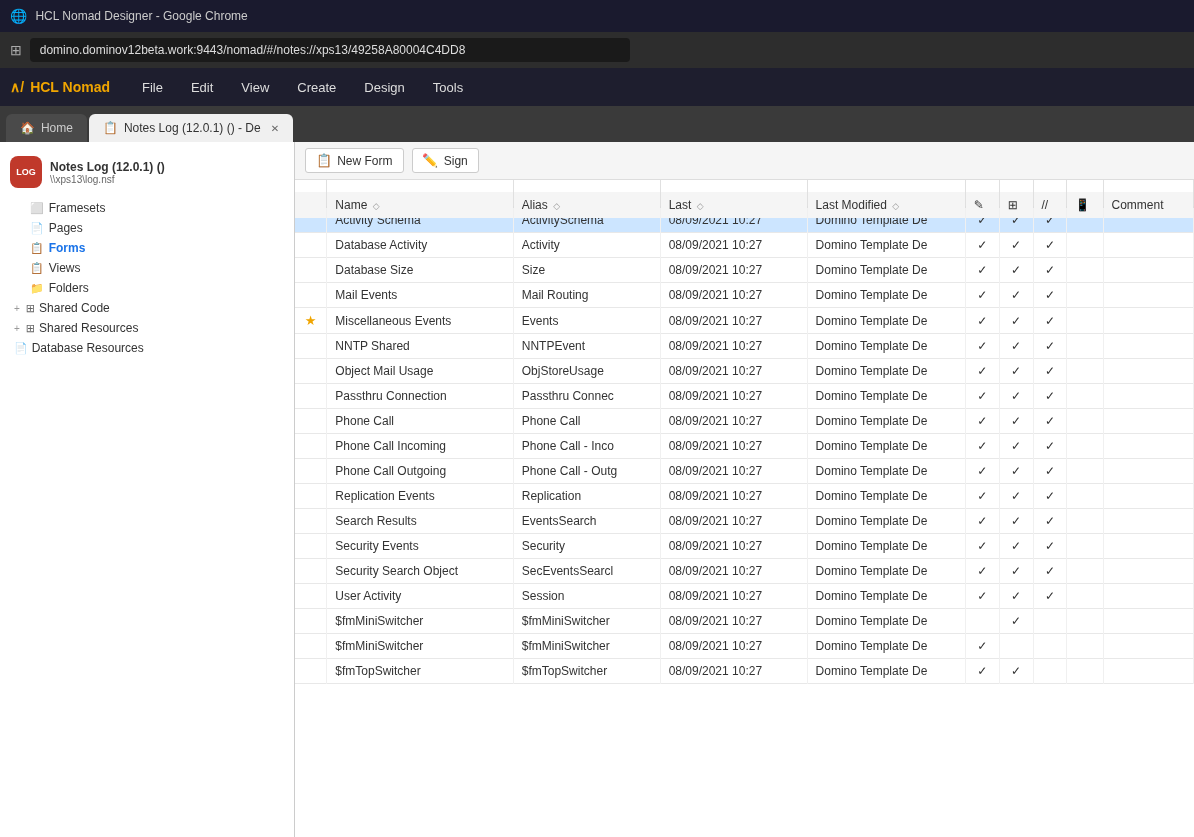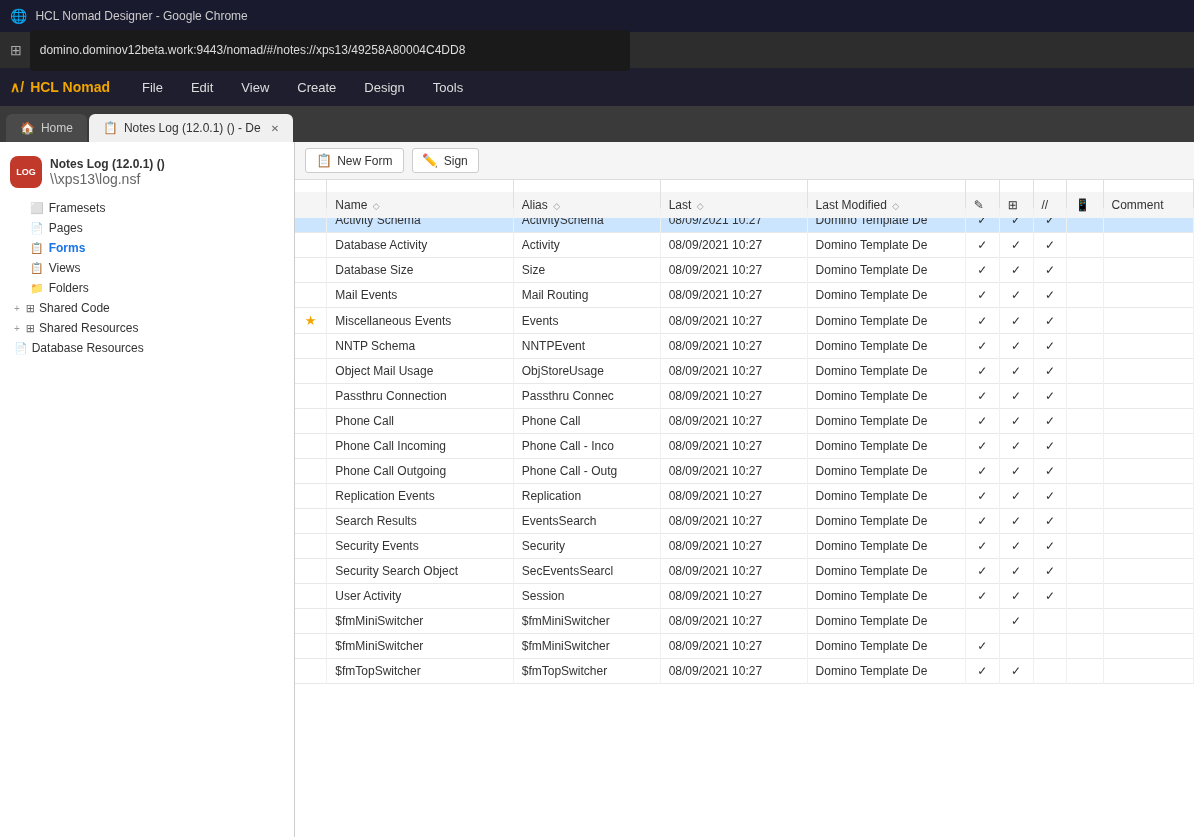--- a/index.html
+++ b/index.html
@@ -28,21 +28,21 @@
     }
     .address-bar-icon { color: #aaa; font-size: 14px; }
     .address-input {
       background: #1a1a1a;
       color: #ddd;
       border: none;
       border-radius: 4px;
       padding: 4px 10px;
       font-size: 12px;
       width: 600px;
-      height: 41px;
+      height: 24px;
       outline: none;
     }
 
     
     .menu-bar {
       background: #1e1e2e;
       height: 38px;
       display: flex;
       align-items: center;
       padding: 0 10px;
@@ -127,21 +127,21 @@
       background: #c0392b;
       color: white;
       display: flex;
       align-items: center;
       justify-content: center;
       font-size: 9px;
       font-weight: bold;
       border-radius: 8px;
     }
     .sidebar-db-title { font-size: 12px; font-weight: bold; color: #333; }
-    .sidebar-db-path { font-size: 14px; color: #666; }
+    .sidebar-db-path { font-size: 10px; color: #666; }
 
     .sidebar-tree { padding: 4px 0; }
     .tree-item {
       display: flex;
       align-items: center;
       padding: 3px 8px 3px 20px;
       cursor: pointer;
       color: #333;
       font-size: 12px;
       gap: 5px;
@@ -452,21 +452,21 @@
               <td>08/09/2021 10:27</td>
               <td>Domino Template De</td>
               <td class="check-cell">✓</td>
               <td class="check-cell">✓</td>
               <td class="check-cell">✓</td>
               <td class="check-cell"></td>
               <td></td>
             </tr>
             <tr>
               <td style="text-align: center; width: 20px;"></td>
-              <td>NNTP Schema</td>
+              <td>NNTP Shared</td>
               <td>NNTPEvent</td>
               <td>08/09/2021 10:27</td>
               <td>Domino Template De</td>
               <td class="check-cell">✓</td>
               <td class="check-cell">✓</td>
               <td class="check-cell">✓</td>
               <td class="check-cell"></td>
               <td></td>
             </tr>
             <tr>

